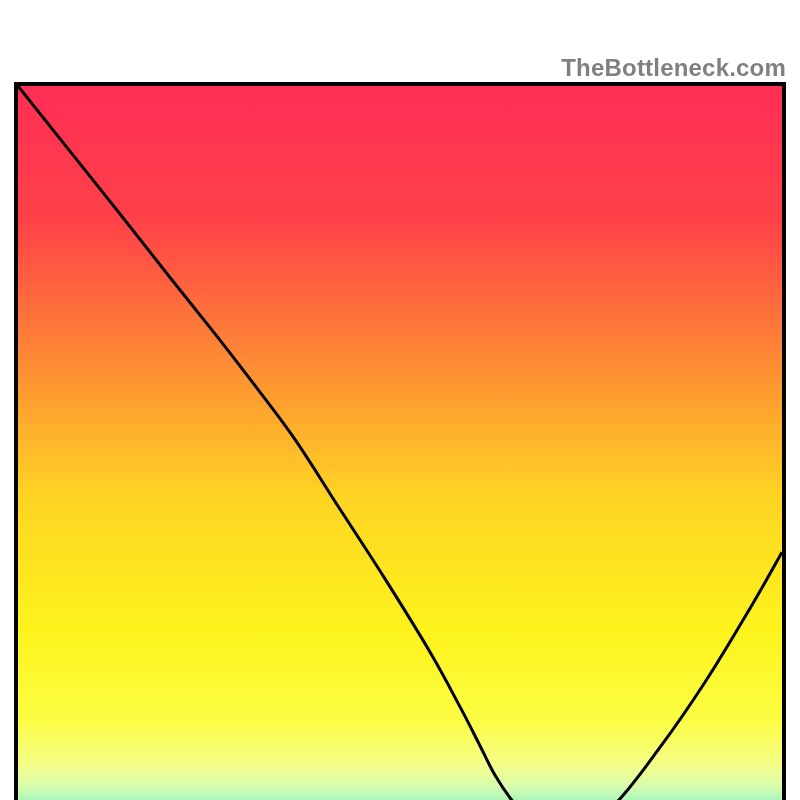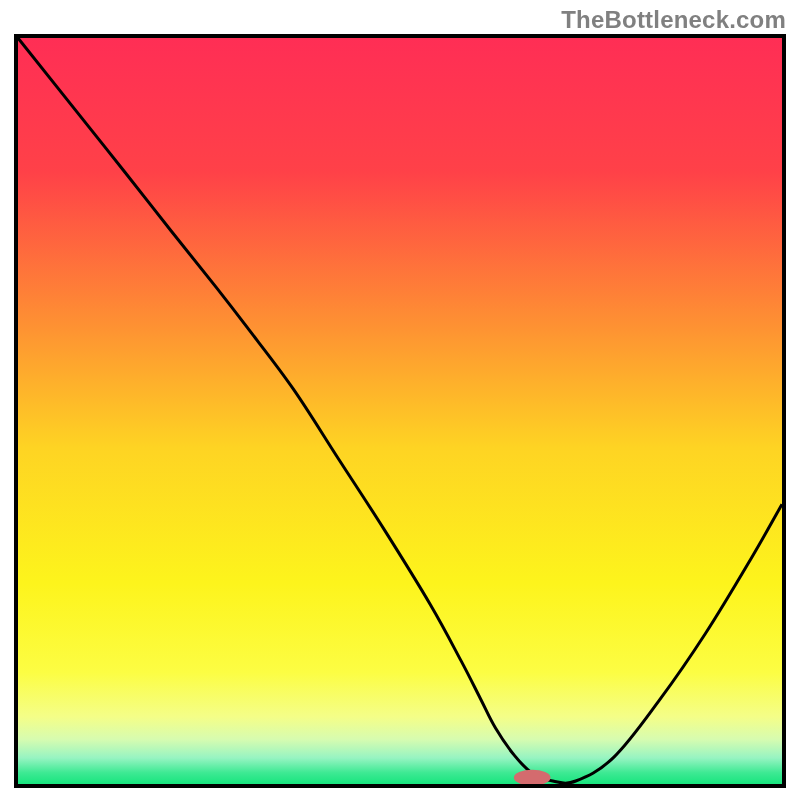--- a/index.html
+++ b/index.html
@@ -7,20 +7,21 @@
     padding: 0;
     width: 800px;
     height: 800px;
     background: #ffffff;
     overflow: hidden;
   }
   .container {
     position: relative;
     width: 800px;
     height: 568px;
+    margin-top: 48px;
   }
   .watermark {
     position: absolute;
     top: 6px;
     right: 14px;
     font-family: Arial, Helvetica, sans-serif;
     font-size: 24px;
     font-weight: 600;
     color: #808080;
     letter-spacing: 0.2px;

